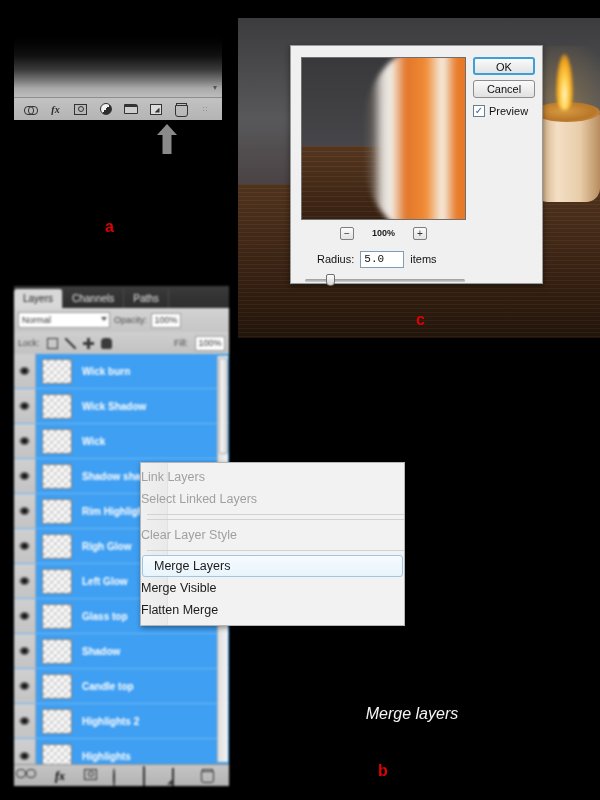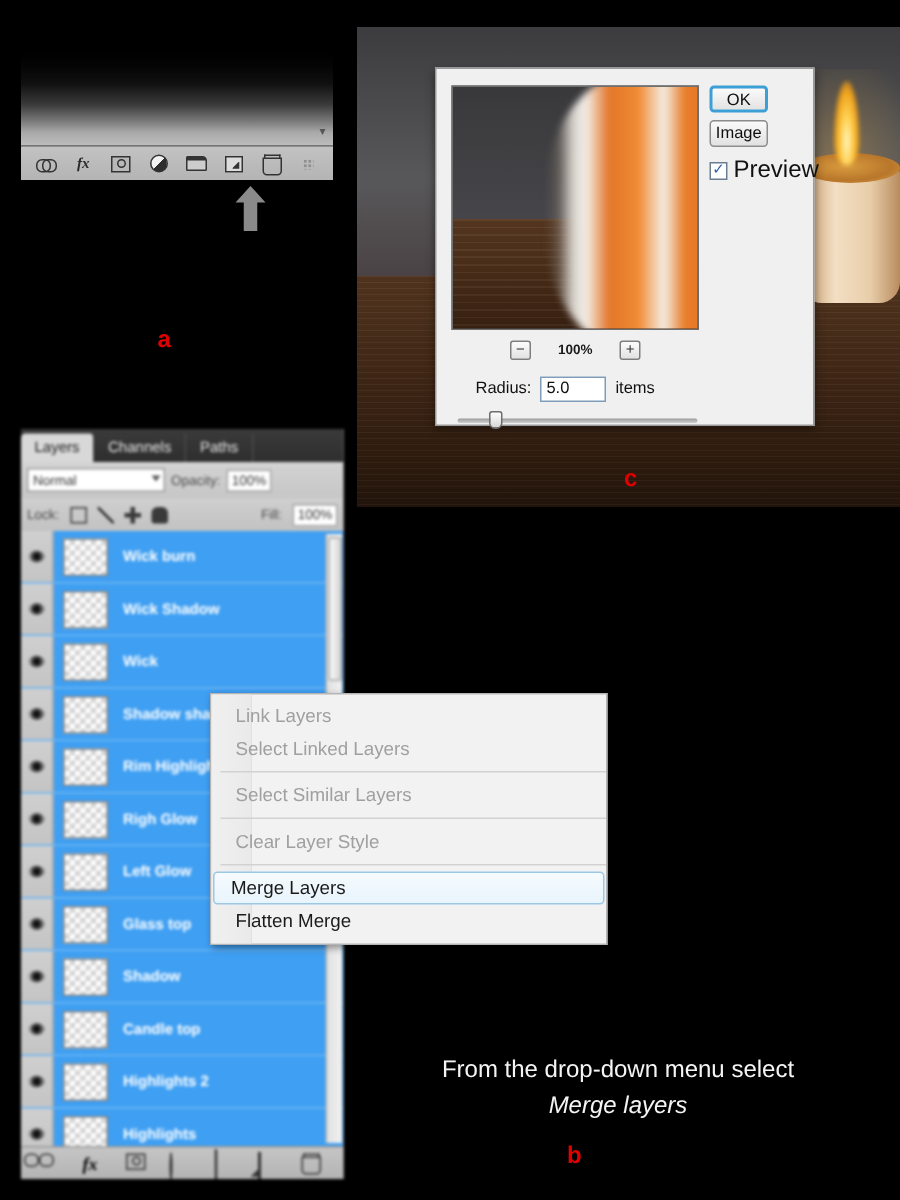--- a/index.html
+++ b/index.html
@@ -144,59 +144,59 @@
   }
   #dlg-zoomval { font-size: 9px; color: #1a1a1a; font-weight: bold; }
   #dlg-radiusrow {
     position: absolute; left: 26px; top: 203px; width: 235px; height: 20px;
     display: flex; align-items: center; gap: 6px;
   }
   #dlg-radiuslabel { font-size: 11px; color: #111; }
   #dlg-radius-input {
     width: 44px; height: 17px; border: 1px solid #7f9db9; background: #fff;
     font-size: 11px; color: #111; padding: 0 3px; line-height: 15px;
-    font-family: Liberation Sans, sans-serif;
+    font-family: Liberation Mono, monospace;
   }
   #dlg-radiusunit { font-size: 11px; color: #111; }
   #dlg-slider {
     position: absolute; left: 14px; top: 228px; width: 160px; height: 12px;
   }
   #dlg-slider .track {
     position: absolute; left: 0; top: 5px; width: 100%; height: 3px;
     background: linear-gradient(to bottom,#9b9b9b,#cfcfcf);
     border-radius: 2px;
   }
   #dlg-slider .thumb {
     position: absolute; left: 22px; top: 0; width: 9px; height: 12px;
     border: 1px solid #6d6d6d; border-radius: 2px 2px 4px 4px;
     background: linear-gradient(to bottom,#fdfdfd,#d6d6d6);
   }
   #dlg-ok, #dlg-cancel {
-    position: absolute; left: 182px; width: 39px; height: 18px;
+    position: absolute; left: 182px; width: 62px; height: 18px;
     font-size: 11px; color: #0e0e0e; text-align: center; line-height: 16px;
     border-radius: 3px;
   }
   #dlg-ok {
     top: 11px;
     border: 2px solid #3c9fd6;
     background: linear-gradient(to bottom,#fafafa,#e3e3e3);
   }
   #dlg-cancel {
     top: 34px;
     border: 1px solid #8c8c8c;
     background: linear-gradient(to bottom,#fafafa,#e1e1e1);
   }
   #dlg-preview-check {
     position: absolute; left: 182px; top: 59px; display: flex; align-items: center; gap: 4px;
   }
   #dlg-preview-check .box {
     width: 12px; height: 12px; border: 1px solid #6b7d90; background: #fff;
     color: #2b5ea8; font-size: 10px; line-height: 10px; text-align: center;
   }
-  #dlg-preview-check span.lbl { font-size: 16px; color: #111; }
+  #dlg-preview-check span.lbl { font-size: 11px; color: #111; }
 
   #label-c { position: absolute; left: 416px; top: 311px; color: #e00000; font-size: 16px; font-weight: bold; }
 
   
   #panel-b {
     position: absolute; left: 14px; top: 286px; width: 215px; height: 500px;
     background: #d6d6d6; overflow: hidden;
     filter: blur(1.15px);
   }
   #pb-tabs { position: absolute; left: 0; top: 0; width: 100%; height: 22px;
@@ -254,21 +254,21 @@
 
   
   #ctx-menu {
     position: absolute; left: 140px; top: 462px; width: 265px;
     background: #f2f2f2; border: 1px solid #b5b5b5;
     box-shadow: 1px 2px 5px rgba(0,0,0,.4);
     padding: 3px 0 4px 0;
     font-size: 12.5px;
   }
   #ctx-menu .mi {
-    height: 22px; line-height: 22px; padding-left: 16px; color: #1b1b1b;
+    height: 22px; line-height: 22px; padding-left: 0; color: #1b1b1b;
     position: relative;
   }
   #ctx-menu .mi.dis { color: #a0a0a0; }
   #ctx-menu .mi.sel {
     background: linear-gradient(to bottom,#f6fbfe,#e8f4fc);
     border: 1px solid #9cc8e4; border-radius: 3px;
     margin: 0 1px; height: 22px; line-height: 20px; padding-left: 11px;
   }
   #ctx-menu .sep { height: 1px; background: #d2d2d2; margin: 4px 0 4px 6px; }
   #ctx-menu .rail { position: absolute; left: 0; top: 0; width: 27px; height: 100%;
@@ -351,21 +351,21 @@
         <div id="dlg-radius-input">5.0</div>
         <span id="dlg-radiusunit">items</span>
       </div>
 
       <div id="dlg-slider">
         <div class="track"></div>
         <div class="thumb" style="left: 21px;"></div>
       </div>
 
       <div id="dlg-ok">OK</div>
-      <div id="dlg-cancel">Image</div>
+      <div id="dlg-cancel">Cancel</div>
       <div id="dlg-preview-check">
         <span class="box">✓</span>
         <span class="lbl">Preview</span>
       </div>
     </div>
   </div>
 
   <div id="label-c">c</div>
 
   <div id="panel-b">
@@ -499,28 +499,27 @@
       <div class="fb"><span class="ic-trash"></span></div>
     </div>
   </div>
 
   <div id="ctx-menu">
     <div class="rail"></div>
     <div id="ctx-items">
         <div class="mi dis">Link Layers</div>
         <div class="mi dis">Select Linked Layers</div>
         <div class="sep"></div>
-        <div class="mi dis">Select Similar Layers</div>
         <div class="sep"></div>
         <div class="mi dis">Clear Layer Style</div>
         <div class="sep"></div>
         <div class="mi sel">Merge Layers</div>
+        <div class="mi">Merge Visible</div>
         <div class="mi">Flatten Merge</div>
       </div>
   </div>
 
   <div id="caption-b">
-    <div>From the drop-down menu select</div>
     <div class="ital">Merge layers</div>
   </div>
   <div id="label-b">b</div>
 
 </div>
 
 </body></html>

